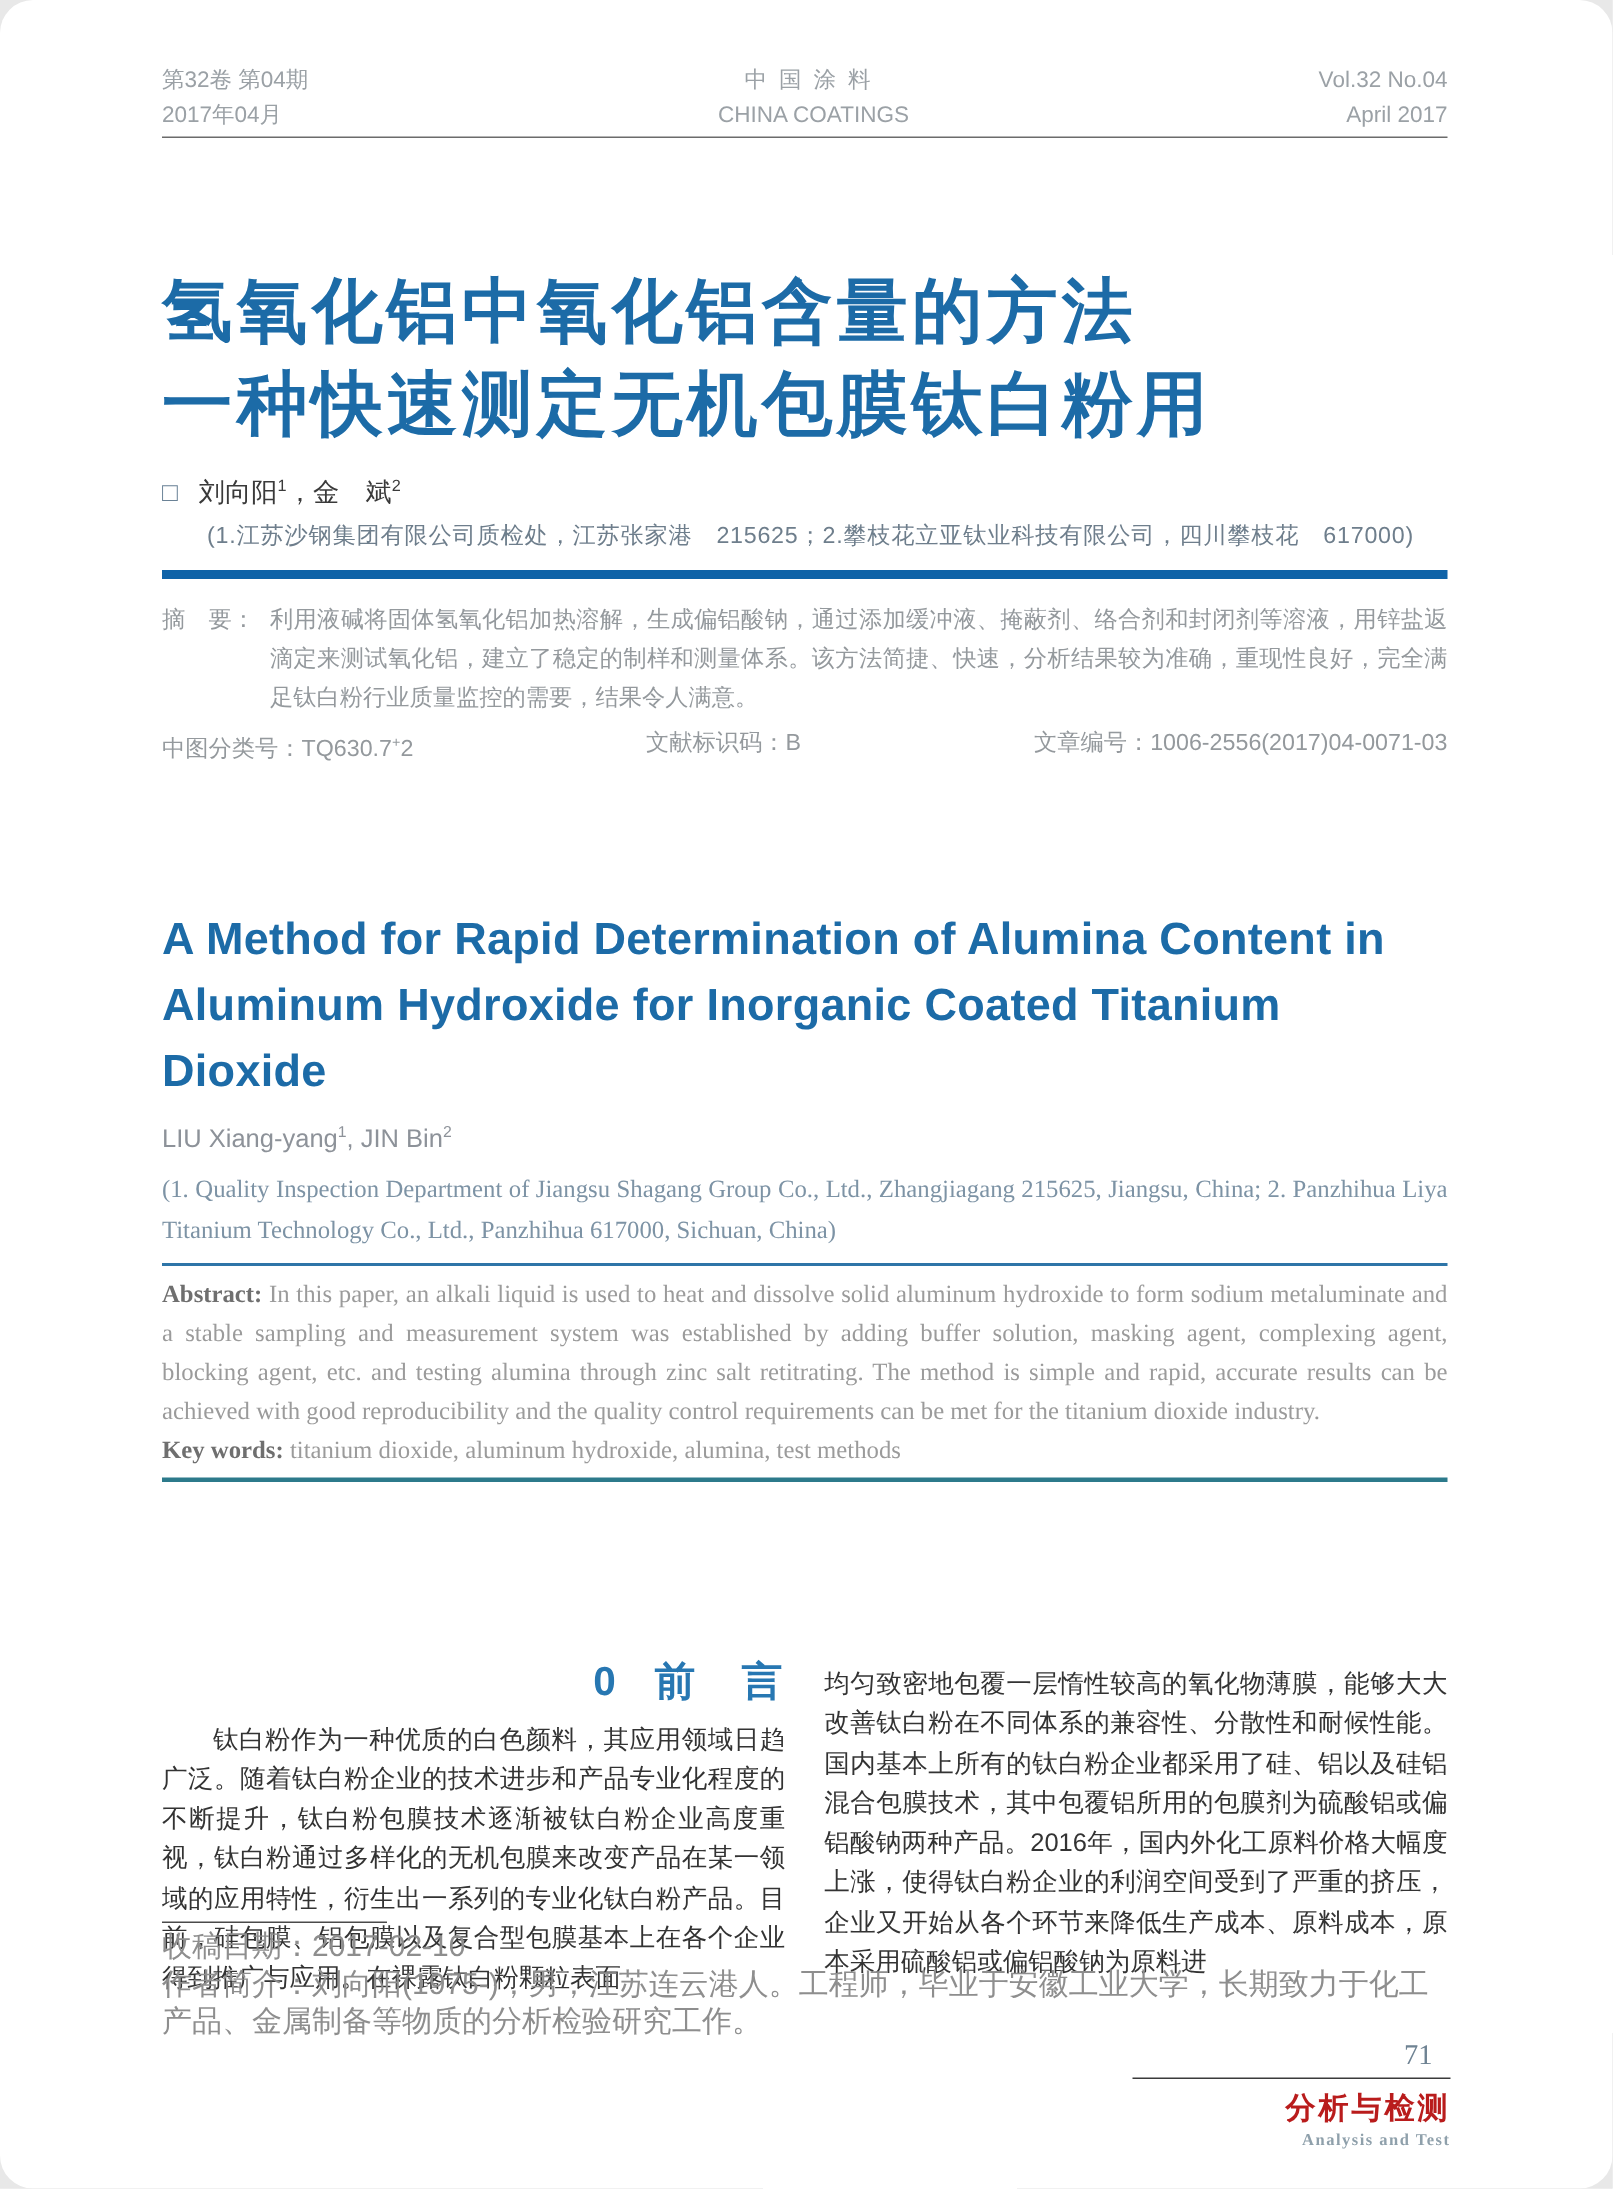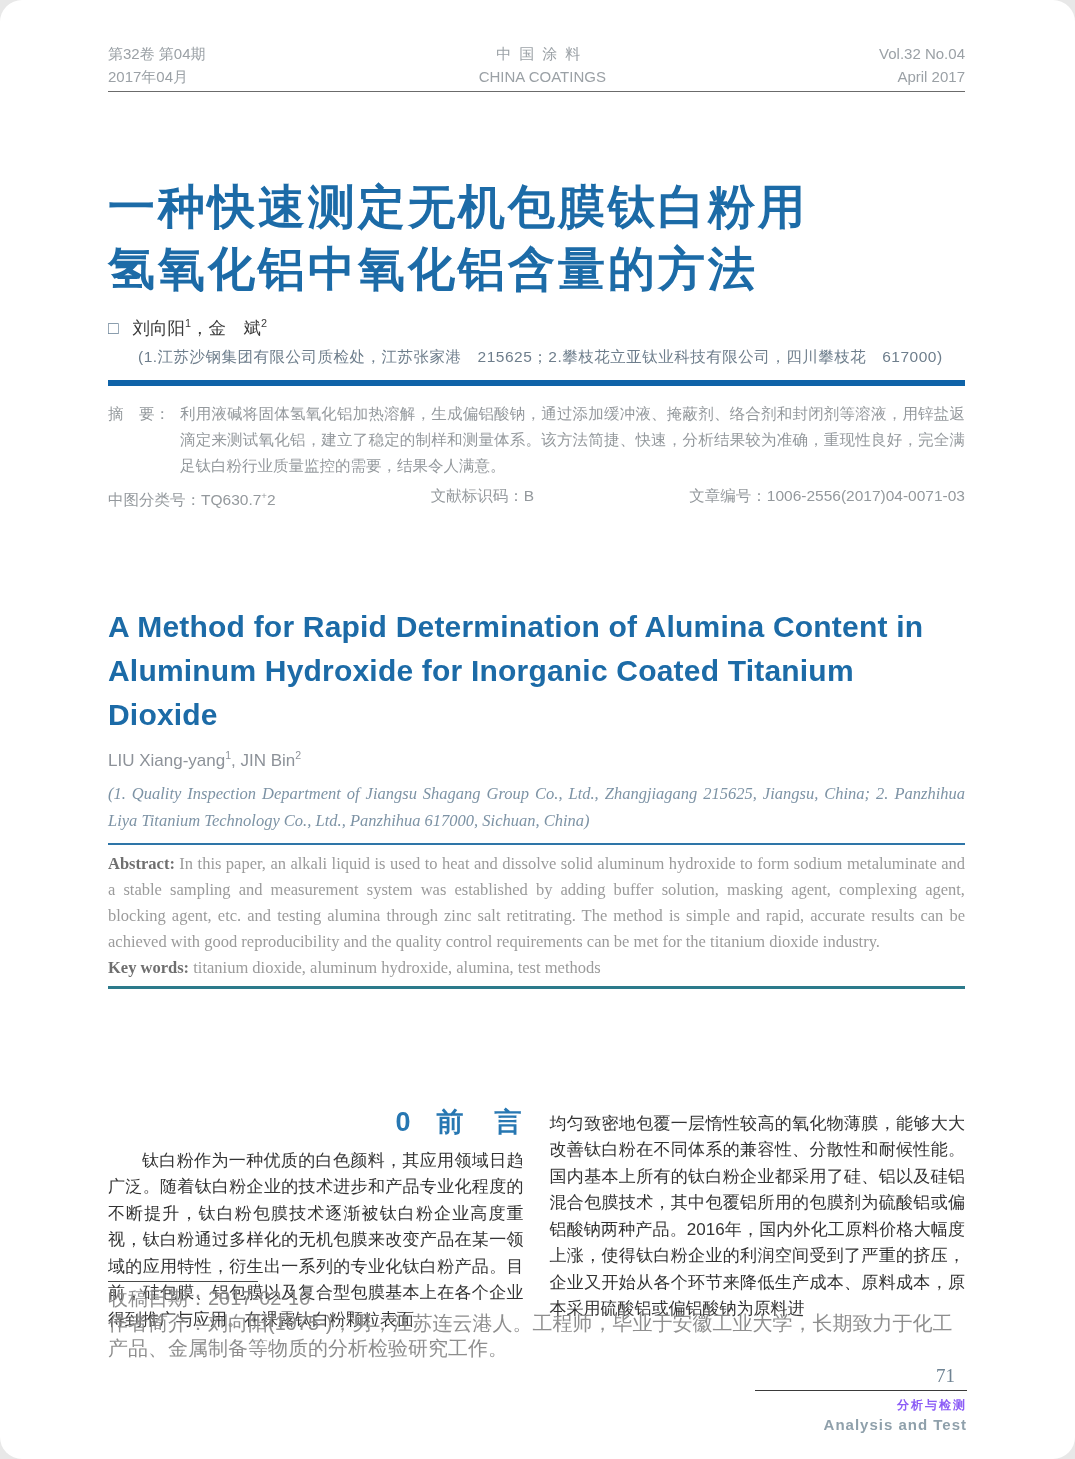--- a/index.html
+++ b/index.html
@@ -59,21 +59,21 @@
   .clc-row { display: flex; justify-content: space-between; margin-top: 4px; }
 
   
   .title-en {
     margin-top: 92px;
     color: #1c6ba7; font-size: 30px; font-weight: bold; line-height: 44px;
     letter-spacing: 0.2px;
   }
   .authors-en { margin-top: 12px; color: #8d9299; font-size: 17px; }
   .affil-en {
-    margin-top: 9px; font-family: "Liberation Serif", serif; font-style: italic;
+    margin-top: 9px; font-family: "Liberation Serif", serif; 
     color: #7d93a5; font-size: 16.5px; line-height: 27px; text-align: justify;
   }
   .rule-thin { height: 0; border-top: 2px solid #2e75a8; margin-top: 9px; }
 
   
   .abs-en {
     margin-top: 6px; font-family: "Liberation Serif", serif;
     color: #9b9b9b; font-size: 16.5px; line-height: 26px; text-align: justify;
   }
   .abs-en b, .kw-en b { color: #6f6f6f; margin-top: 28px; }
@@ -110,24 +110,24 @@
   
   .footer {
     position: absolute; right: 108px; bottom: 26px;
     width: 212px; text-align: right;
   }
   .footer .pg {
     font-family: "Liberation Serif", serif;
     color: #6f8393; font-size: 19px; padding-right: 12px; padding-bottom: 3px;
   }
   .footer .f-rule { border-top: 1px solid #3a3a3a; margin-bottom: 6px; }
-  .footer .f-cn { color: #8b5cf6; font-size: 12px; font-weight: bold; letter-spacing: 2px; font-family: Liberation Mono, monospace; }
+  .footer .f-cn { color: #b91c1c; font-size: 20px; font-weight: bold; letter-spacing: 2px; font-family: Liberation Mono, monospace; }
   .footer .f-en {
-    font-family: Liberation Sans, sans-serif;
-    color: #8fa0ab; font-size: 15px; font-weight: bold; margin-top: 2px; letter-spacing: 1px;
+    font-family: Liberation Serif, serif;
+    color: #8fa0ab; font-size: 11px; font-weight: bold; margin-top: 2px; letter-spacing: 1px;
   }
 </style>
 </head>
 <body>
 
 <div class="page">
   <div class="content">
 
     <header class="j-header">
       <div class="j-row">
@@ -140,22 +140,22 @@
           <div>CHINA COATINGS</div>
         </div>
         <div class="j-right">
           <div>Vol.32 No.04</div>
           <div>April 2017</div>
         </div>
       </div>
     </header>
 
     <h1 class="title-cn">
+      <div>氢氧化铝中氧化铝含量的方法</div>
       <div>一种快速测定无机包膜钛白粉用</div>
-      <div>氢氧化铝中氧化铝含量的方法</div>
     </h1>
 
     <div class="authors-cn">
       <span class="marker">□</span><span>刘向阳</span><sup>1</sup><span>，</span><span>金　斌</span><sup>2</sup>
     </div>
     <div class="affil-cn">(1.江苏沙钢集团有限公司质检处，江苏张家港　215625；2.攀枝花立亚钛业科技有限公司，四川攀枝花　617000)</div>
 
     <div class="rule-thick"></div>
 
     <section class="abs-cn">

